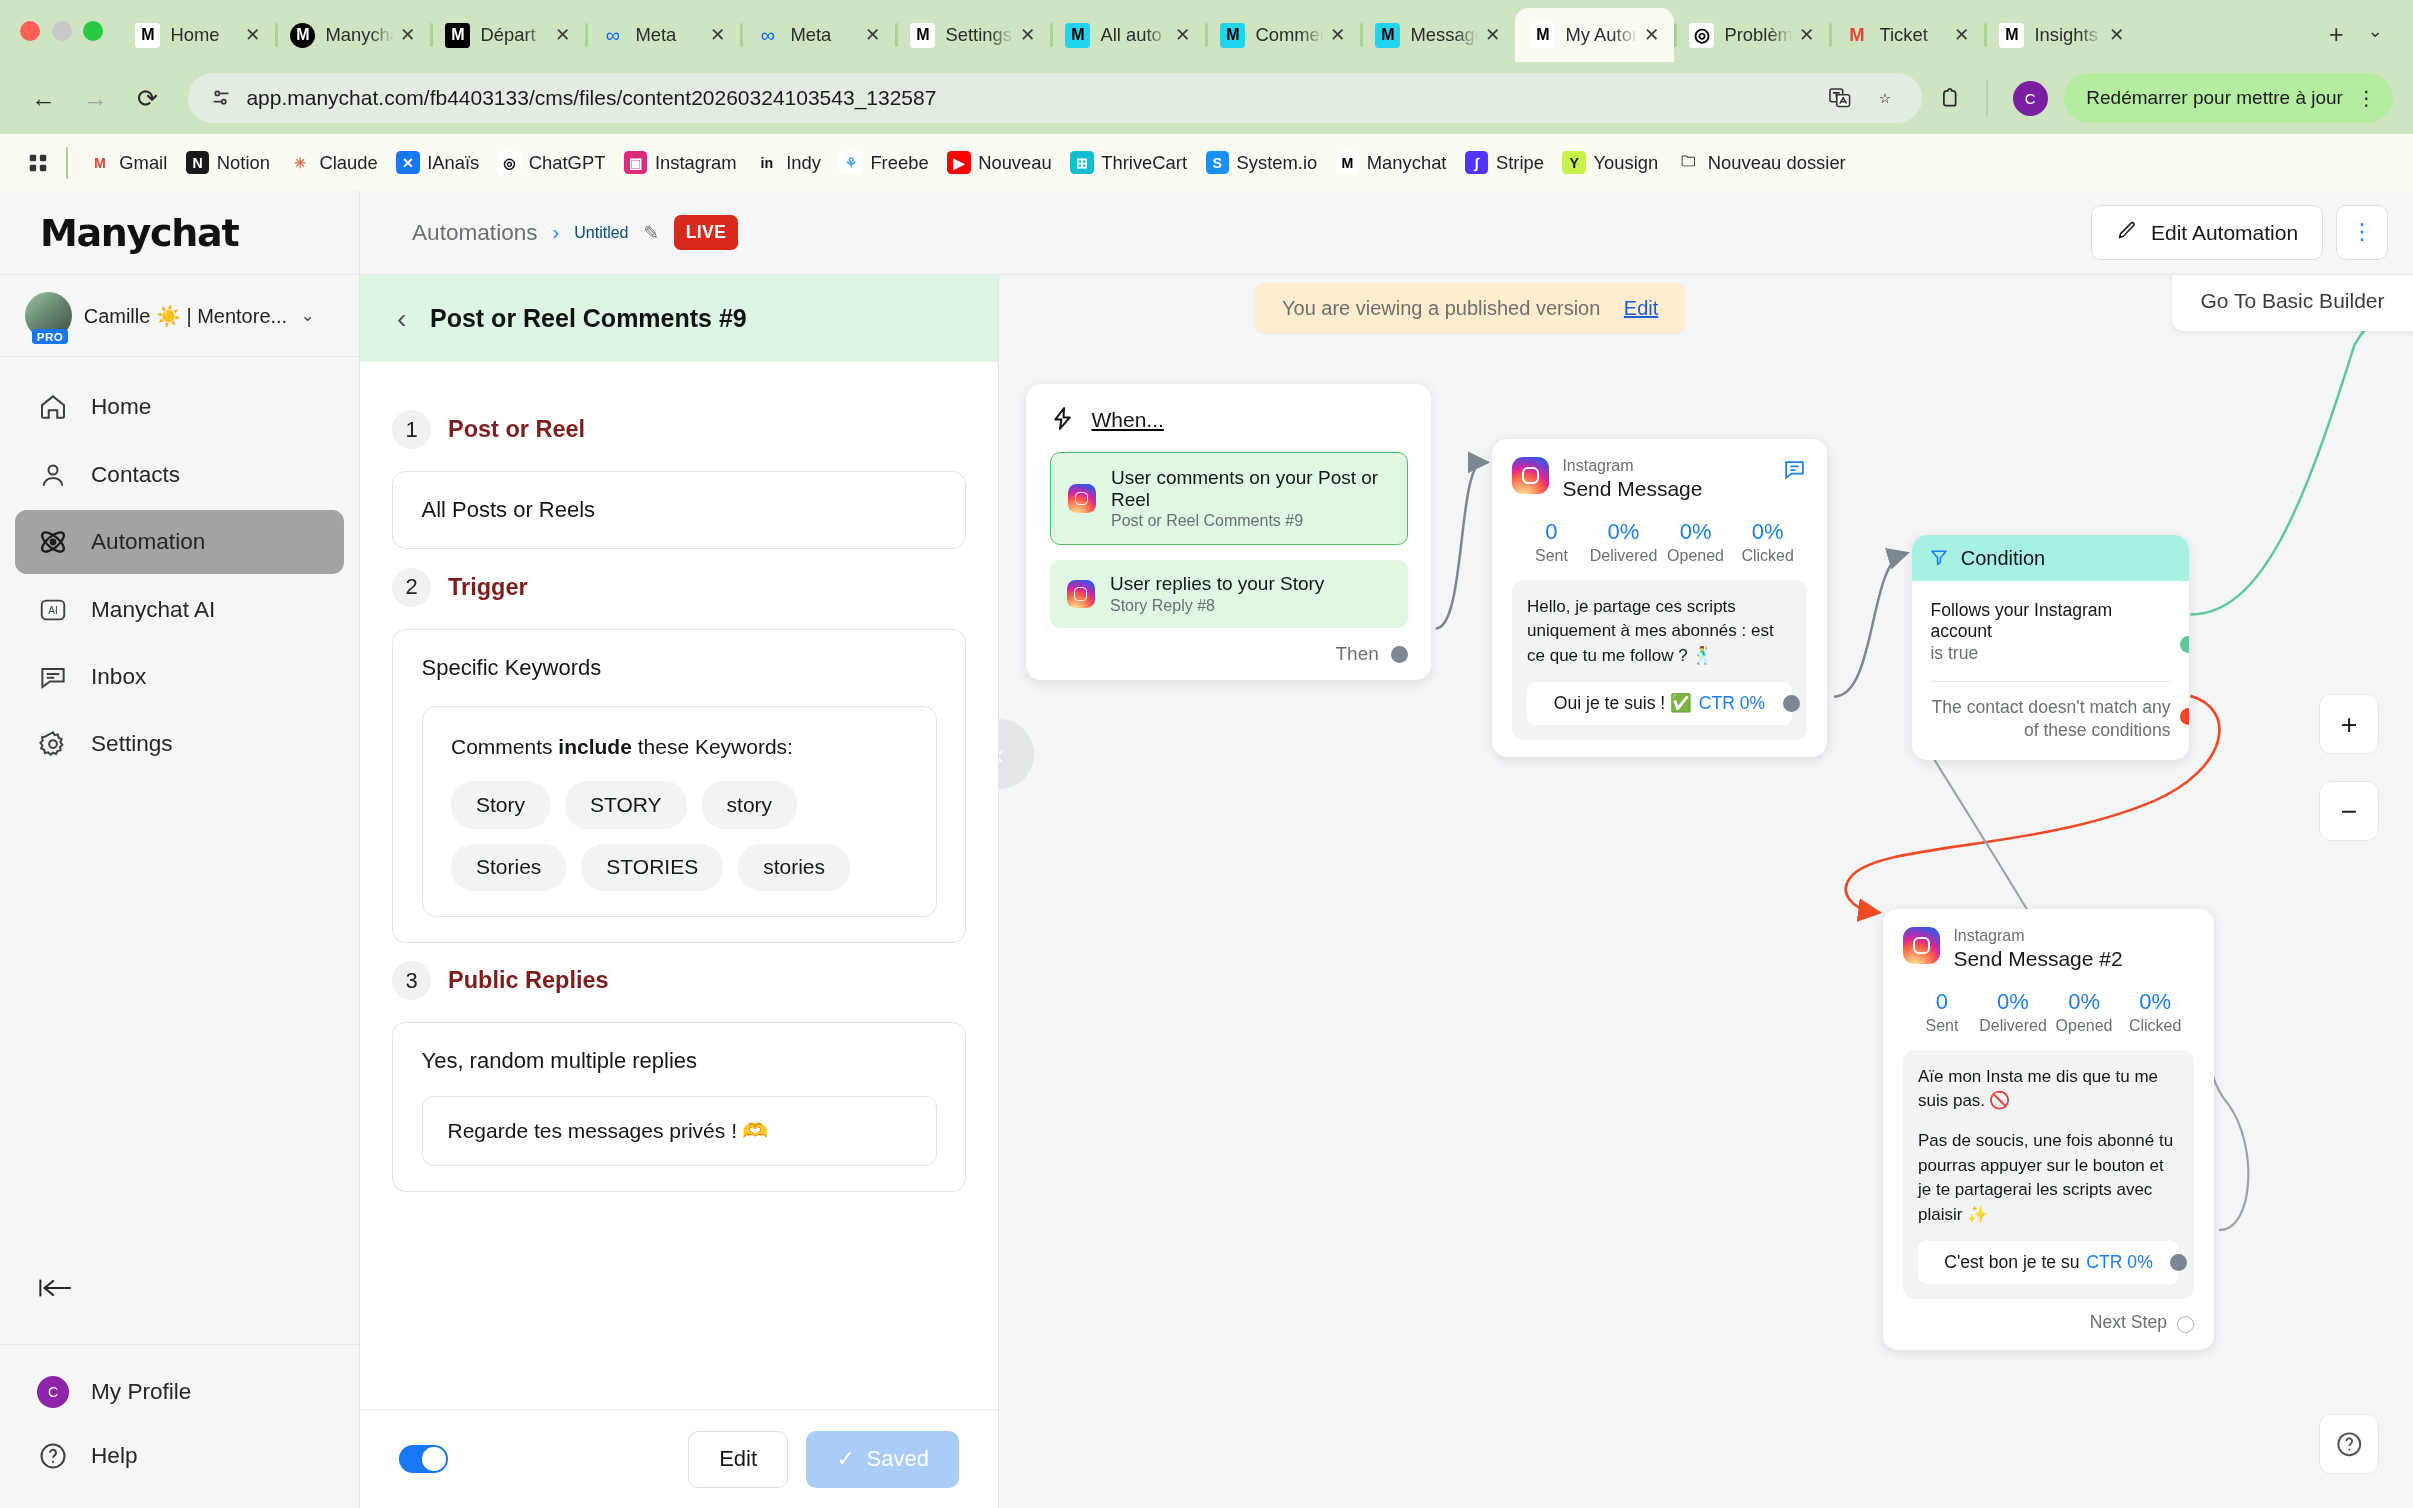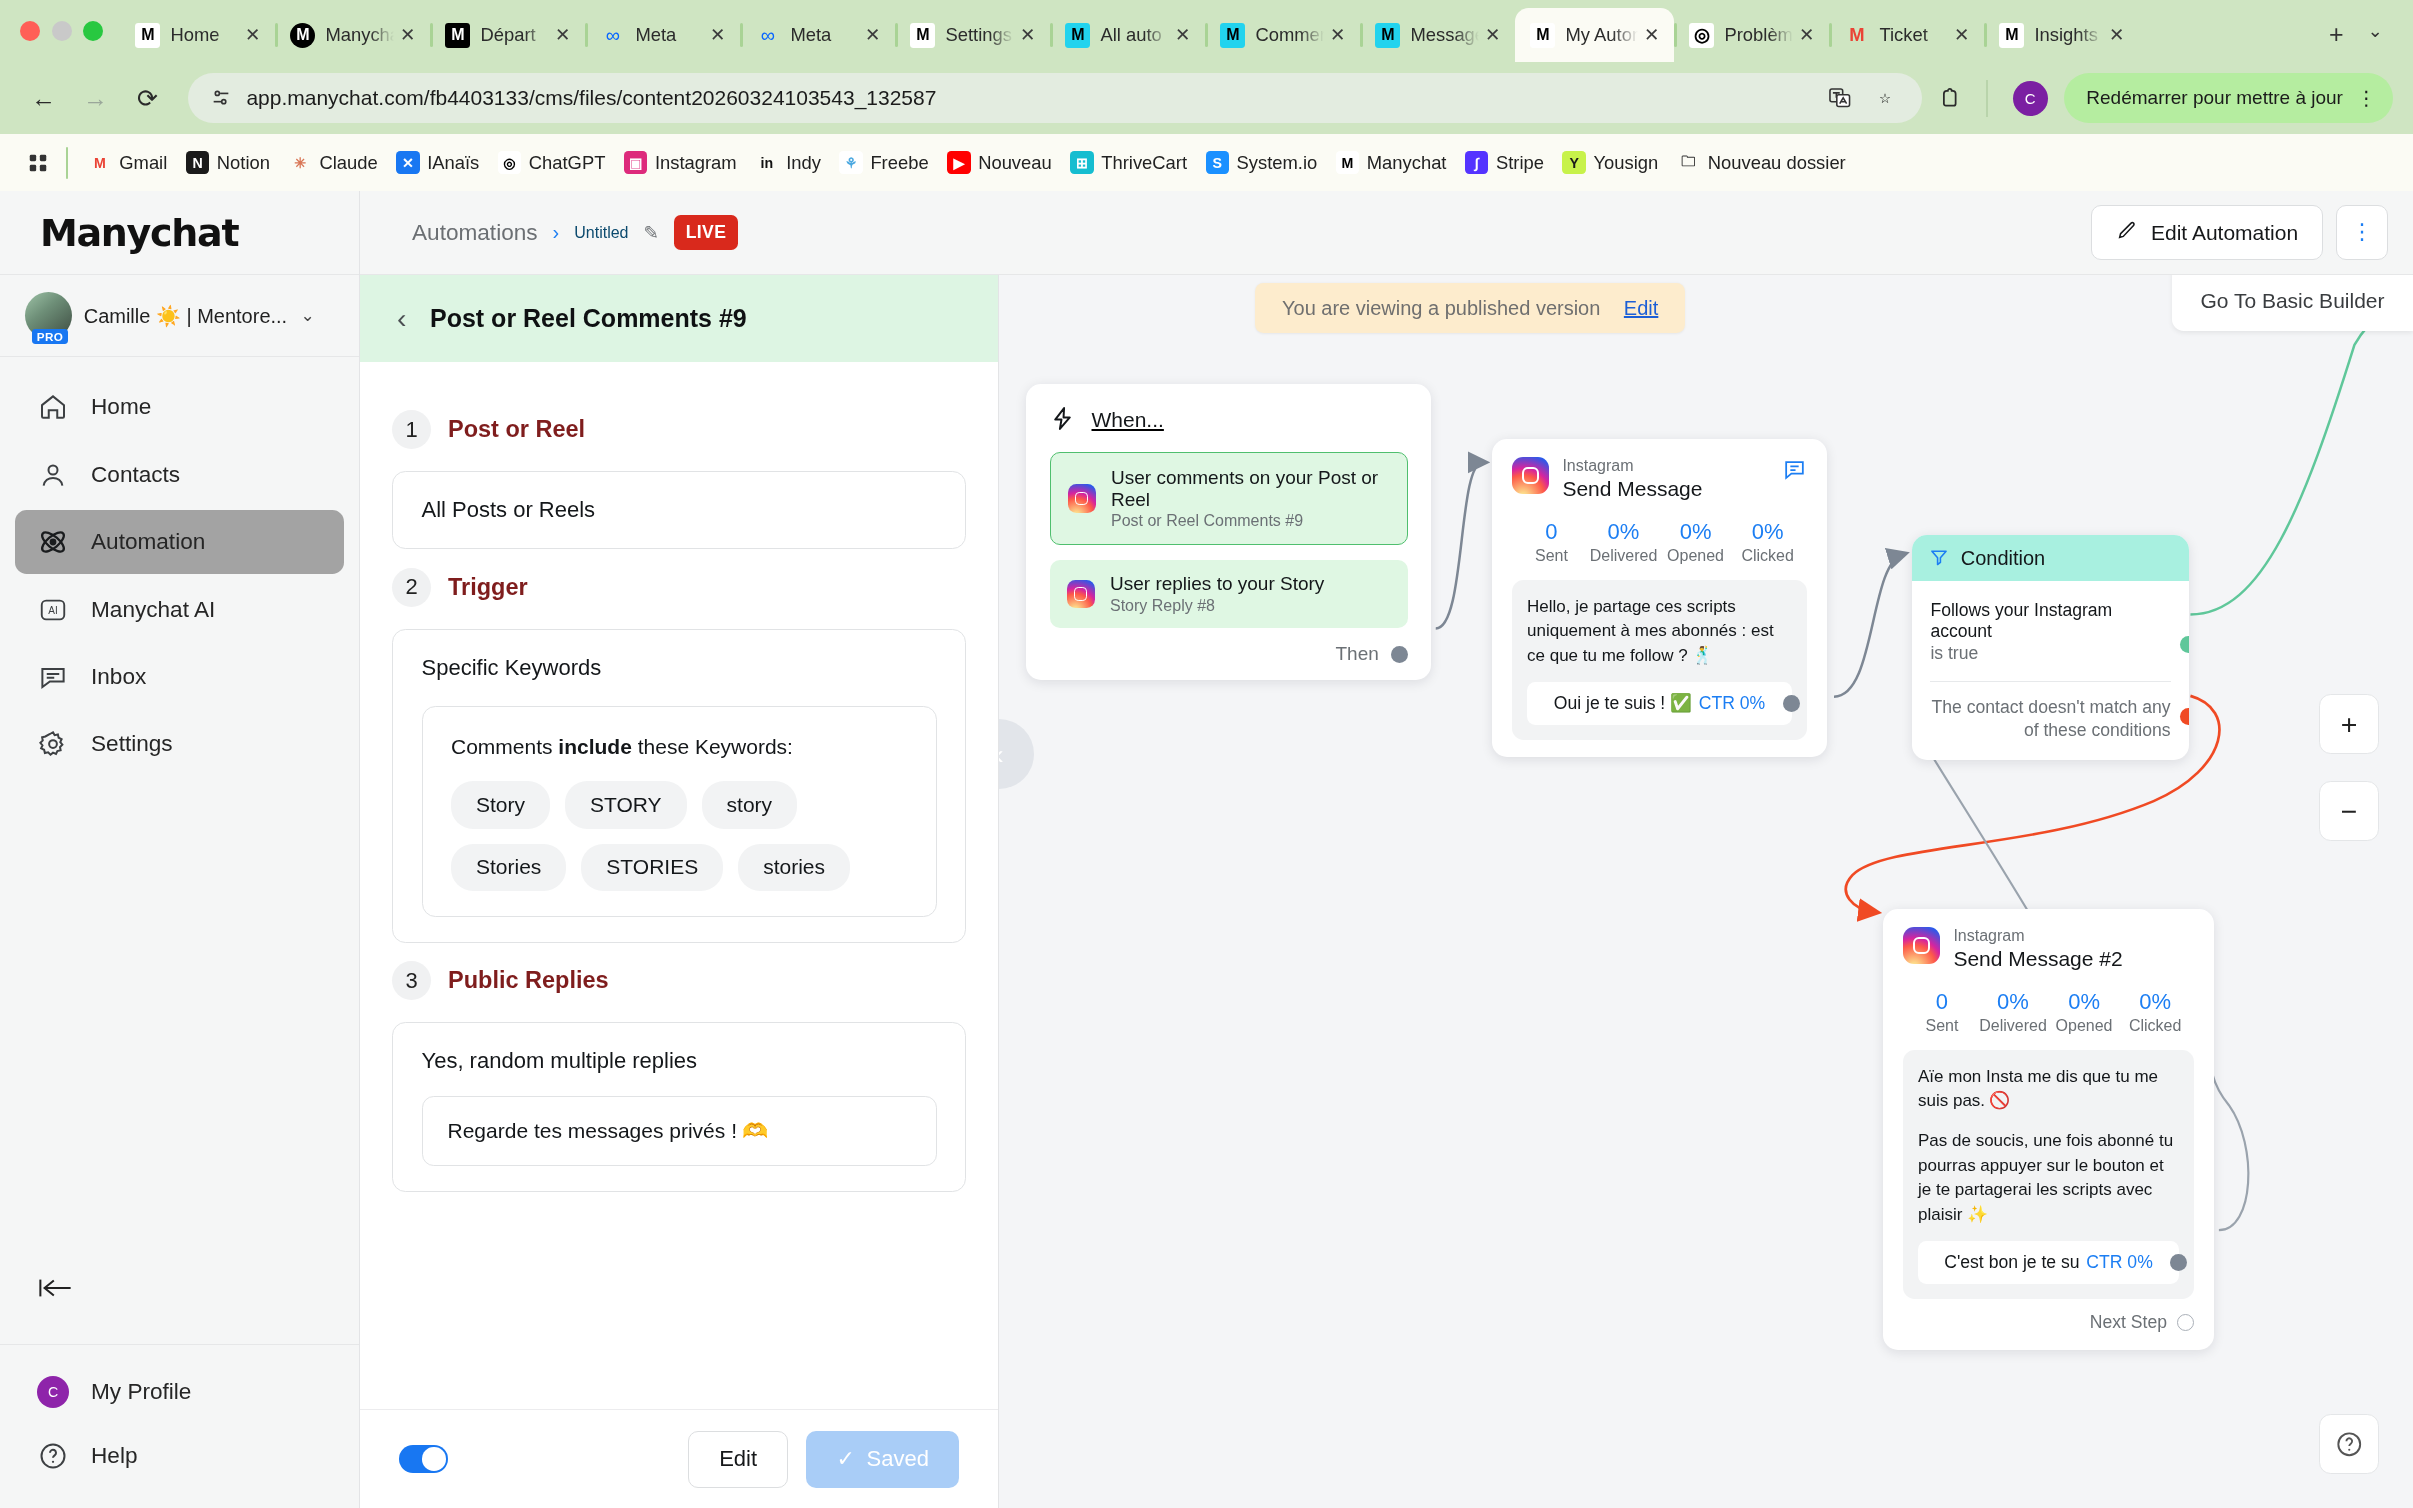--- a/index.html
+++ b/index.html
@@ -319,21 +319,21 @@
   .bubble { background:#f2f3f4; border-radius: 11.7px; padding: 15px 15px; }
   .bubble p { font-size: 17px; color:#14171a; line-height: 1.45; }
   .bubble p + p { margin-top: 15px; }
   .btn-pill {
     background:#fff; border-radius: 8.4px; margin-top: 13.4px; padding: 11px 13.4px;
     display:flex; align-items:center; justify-content:center; gap: 6.7px; position:relative;
   }
   .btn-pill .txt { font-size: 17.6px; color:#14171a; }
   .btn-pill .ctr { font-size: 17.6px; color:#1c7ef3; }
   .btn-pill .port { position:absolute; right: -8.4px; }
-  .next-step { display:flex; align-items:center; justify-content:flex-end; gap: 10px; margin-top: 13.4px; }
+  .next-step { display:flex; align-items:flex-end; justify-content:flex-end; gap: 10px; margin-top: 13.4px; }
   .next-step .lbl { font-size: 17.6px; color:#6b7075; }
 
   
   #node-cond { left: 913px; top: 260px; width: 277px; overflow:hidden; }
   .cond-head { background:#a8f0e0; display:flex; align-items:center; gap: 11.7px; padding: 11.7px 17px; }
   .cond-head .lbl { font-size: 20px; color:#14171a; }
   .cond-body { padding: 18.4px 18.4px 17px 18.4px; position: relative; }
   .cond-l1 { font-size: 17.6px; color:#14171a; }
   .cond-l2 { font-size: 17.6px; color:#6b7075; margin-top: 1.7px; }
   .cond-div { height:0.8px; background:#e7e9eb; margin: 17px 0 13.4px 0; }

